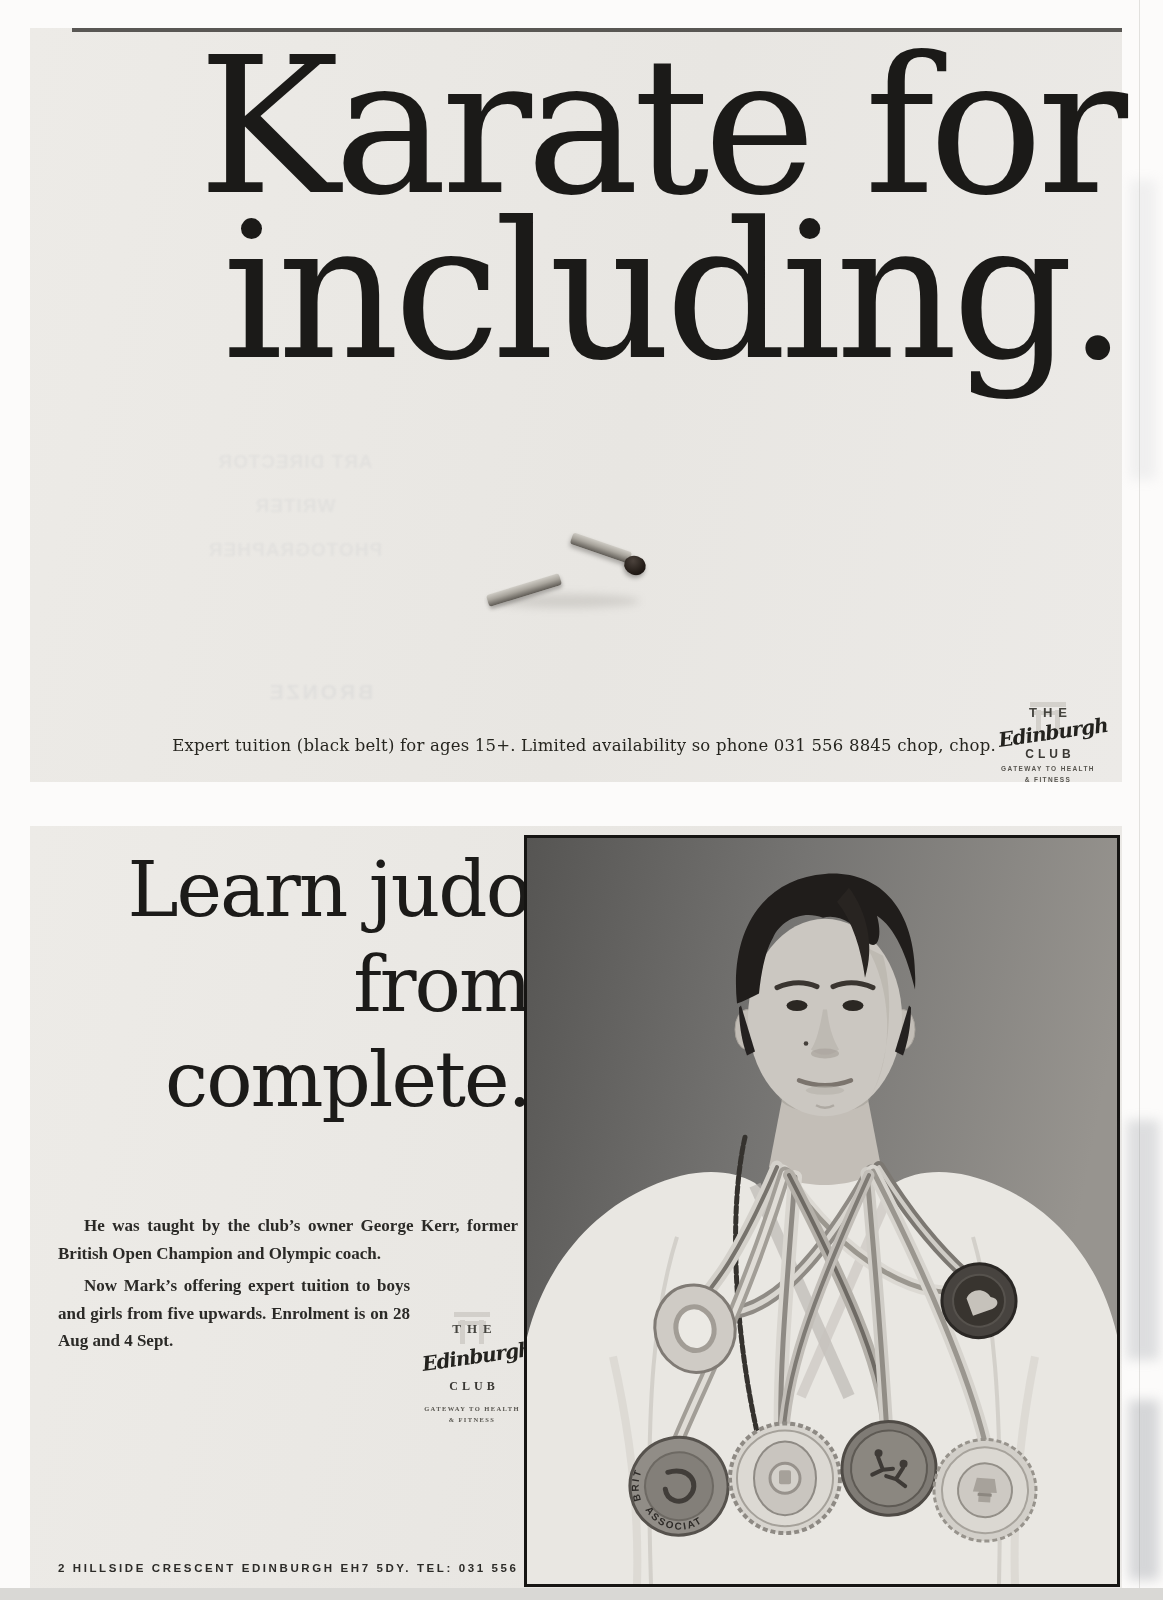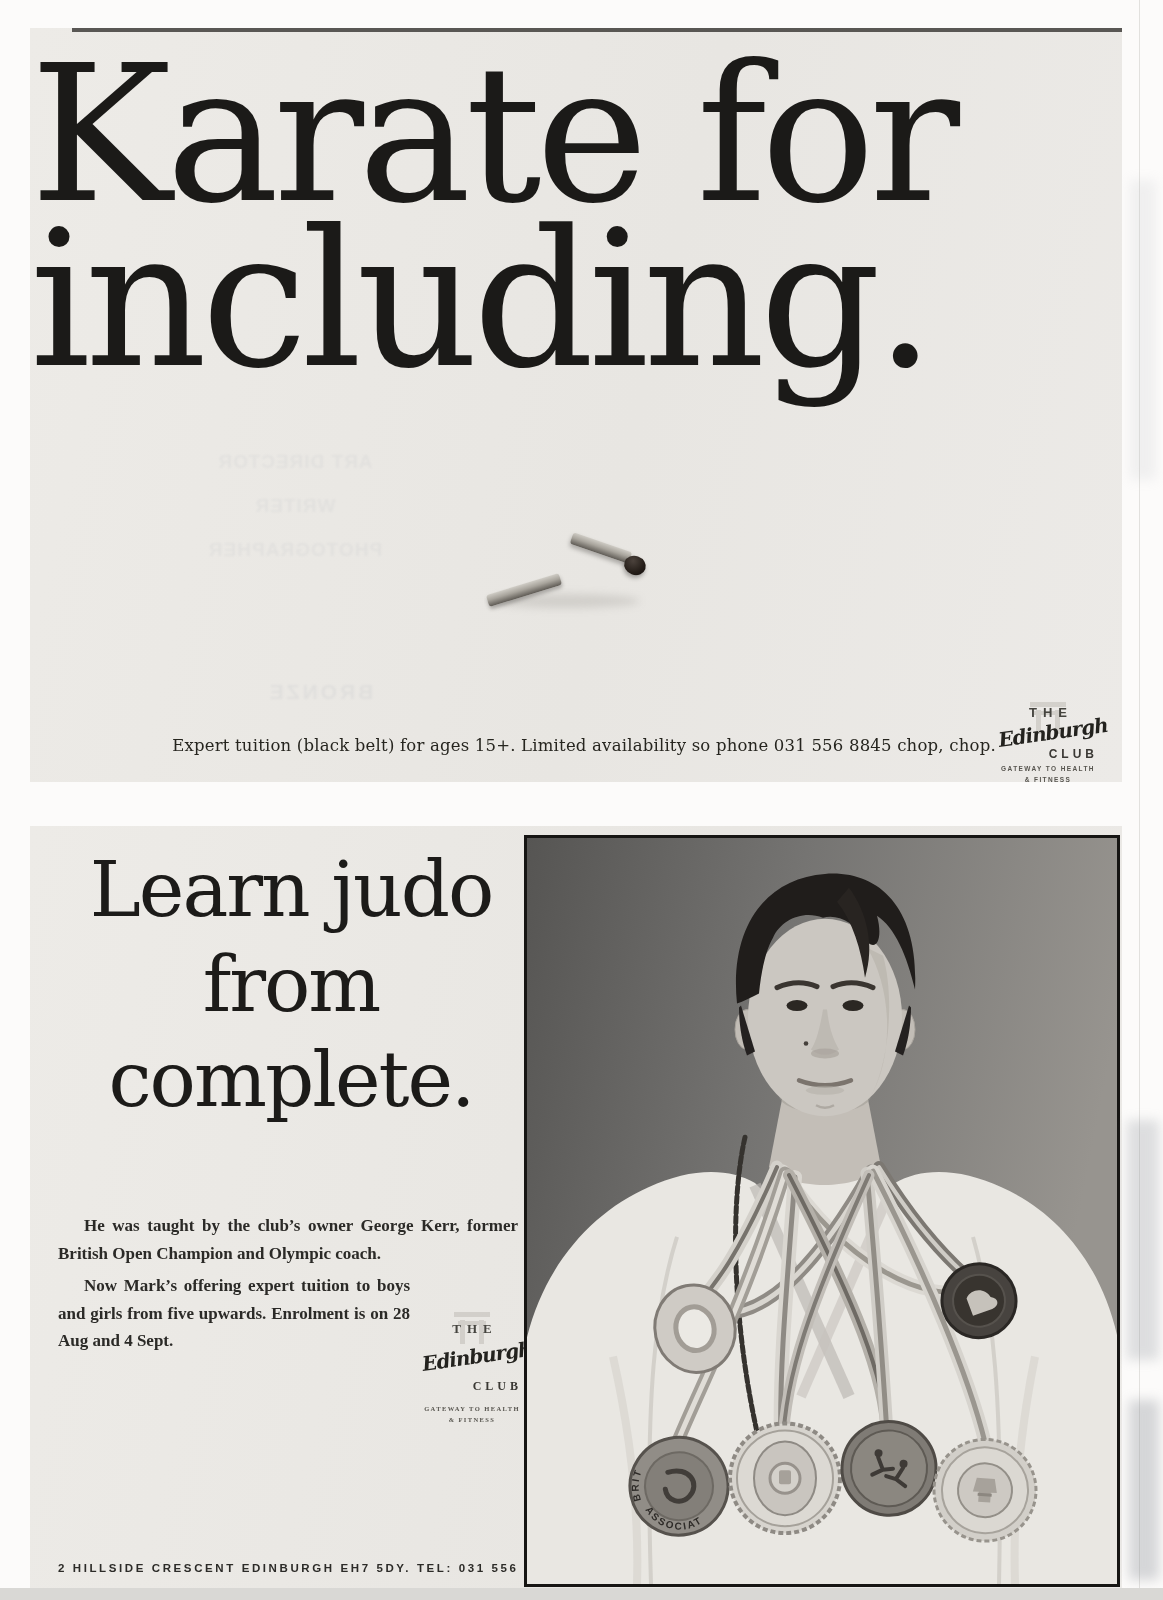--- a/index.html
+++ b/index.html
@@ -7,21 +7,21 @@
         font-family:"Liberation Sans",sans-serif;}
   .edge-line{position:absolute;left:1139px;top:0;width:1px;height:1600px;background:#e2e1de;}
 
   
   .ad{position:absolute;left:30px;width:1092px;background:linear-gradient(103deg,#edebe7 0%,#e8e6e2 55%,#eceae7 100%);}
   .ad-karate{top:28px;height:754px;}
   .ad-judo{top:826px;height:774px;}
   .top-shadow{position:absolute;left:42px;right:0;top:0;height:4px;background:#403e3b;opacity:.85;filter:blur(.6px);}
 
   
-  .k-headline{margin:0;padding-top:24px;text-align:left;
+  .k-headline{margin:0;padding-top:16px;text-align:right;
       font-family:"DejaVu Serif",serif;font-weight:400;color:#1b1a18;
       font-size:190px;line-height:165px;letter-spacing:-6px;}
   .k-headline span{display:block;}
 
   .ghost{position:absolute;transform:scaleX(-1);color:#9aa0ac;filter:blur(1.2px);
          font-weight:bold;text-align:center;}
   .ghost-credits{left:140px;top:412px;width:250px;font-size:19px;line-height:44px;
          letter-spacing:1px;opacity:.10;}
   .ghost-bronze{left:205px;top:652px;width:170px;font-size:21px;letter-spacing:3px;opacity:.12;}
 
@@ -45,26 +45,26 @@
   .eclub{position:relative;width:100px;text-align:center;color:#2e2d2a;}
   .eclub .torii{position:absolute;left:50%;top:10px;width:36px;height:32px;transform:translateX(-50%);
       opacity:.42;background:
         linear-gradient(#b3afa8,#b3afa8) 0 0/100% 5px no-repeat,
         linear-gradient(#b3afa8,#b3afa8) 50% 9px/78% 4px no-repeat,
         linear-gradient(#b3afa8,#b3afa8) 18% 8px/5px 24px no-repeat,
         linear-gradient(#b3afa8,#b3afa8) 82% 8px/5px 24px no-repeat;}
   .eclub .the{position:relative;font-size:13px;font-weight:bold;letter-spacing:6px;color:#45443f;text-indent:6px;margin-top:13px;}
   .eclub .name{position:relative;font-family:"DejaVu Serif",serif;font-style:italic;font-weight:bold;
       font-size:20px;letter-spacing:-1px;color:#23221e;transform:rotate(-8deg);margin:1px 0 2px;}
-  .eclub .club{position:relative;font-size:12px;font-weight:bold;letter-spacing:4px;color:#3a3834;text-indent:4px;text-align:right;}
+  .eclub .club{position:relative;font-size:12px;font-weight:bold;letter-spacing:4px;color:#3a3834;text-indent:4px;}
   .eclub .tag{position:relative;font-size:6.5px;font-weight:bold;letter-spacing:1.4px;color:#56544e;line-height:1.7;margin-top:2px;}
   .logo-k{position:absolute;right:24px;top:664px;}
 
   
-  .j-headline{margin:0;position:absolute;left:22px;top:16px;width:478px;text-align:center;
+  .j-headline{margin:0;position:absolute;left:22px;top:16px;width:478px;text-align:right;
       font-family:"DejaVu Serif",serif;font-weight:400;color:#1c1b19;
       font-size:77px;line-height:95px;letter-spacing:-2px;}
   .j-headline span{display:block;}
 
   .j-body{position:absolute;left:28px;top:386px;width:460px;
       font-family:"Liberation Serif",serif;font-weight:bold;font-size:17px;
       color:#2b2a27;line-height:27.5px;text-align:justify;}
   .j-body p{margin:0 0 5px;text-indent:26px;}
   .float-anchor{height:0;}
   .logo-float{float:right;width:98px;height:128px;margin:30px 0 0 10px;position:relative;}

